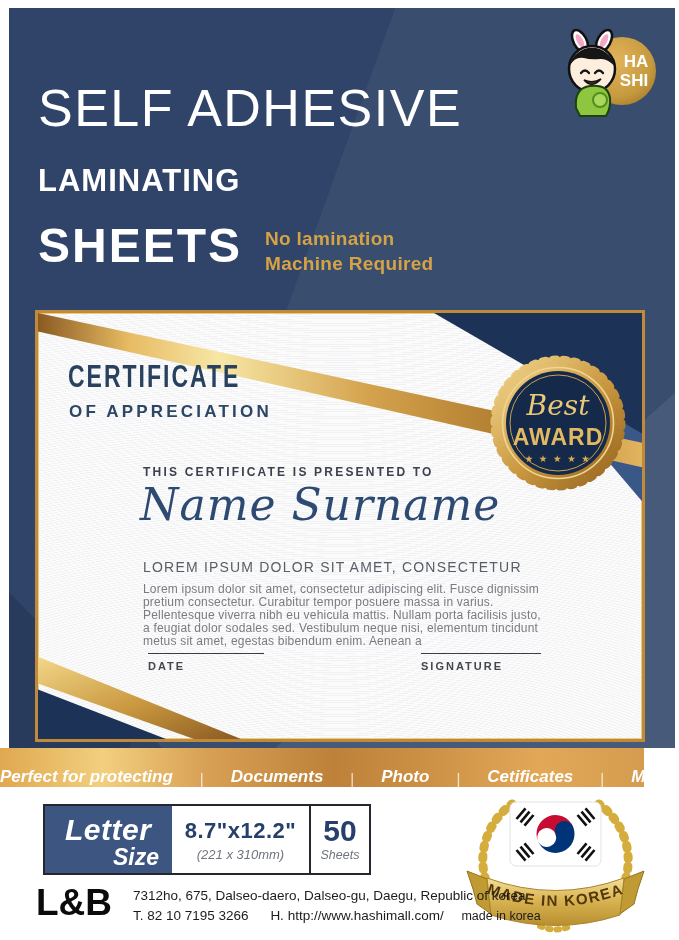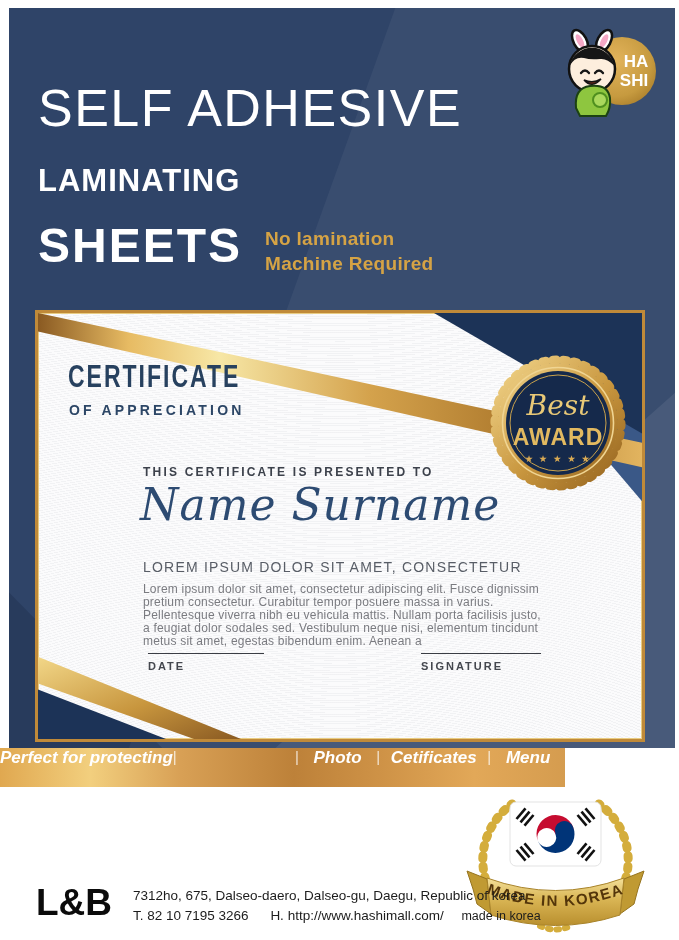--- a/index.html
+++ b/index.html
@@ -23,42 +23,42 @@
   .mascot{position:absolute;left:551px;top:20px;width:100px;height:90px;}
 
   
   .certificate{position:absolute;left:35px;top:310px;width:610px;height:432px;box-sizing:border-box;
     border:3px solid #c08a39;box-shadow:inset 0 0 0 1px #e9cc82;background-color:#fbfbfc;
     background-image:repeating-radial-gradient(ellipse 150% 110% at 50% 140%,
       rgba(0,0,0,0) 0 3px, rgba(60,70,90,0.05) 3px 4.5px);}
   .cert-deco{position:absolute;inset:0;width:100%;height:100%;}
   .cert-heading{position:absolute;left:30px;top:46px;font-size:23px;font-weight:700;
     letter-spacing:2px;color:#27415f;transform:scaleY(1.35);transform-origin:left top;}
-  .cert-subheading{position:absolute;left:31px;top:89px;font-size:14px;font-weight:600;
+  .cert-subheading{position:absolute;left:31px;top:89px;font-size:17px;font-weight:600;
     letter-spacing:3.2px;color:#2c4666;}
   .cert-presented{position:absolute;left:105px;top:152px;font-size:12px;font-weight:700;
     letter-spacing:2.2px;color:#3c414b;}
   .cert-name{position:absolute;left:102px;top:166px;font-family:"DejaVu Serif",serif;
     font-style:italic;font-size:44px;color:#2d4b72;letter-spacing:1px;}
   .cert-body-title{position:absolute;left:105px;top:246px;font-size:14px;letter-spacing:1.2px;
     color:#585d66;}
   .cert-body{position:absolute;left:105px;top:270px;width:402px;font-size:12px;
     line-height:12.9px;letter-spacing:0.2px;color:#7a7b80;}
   .sig-block{position:absolute;top:340px;text-align:left;font-size:11px;font-weight:700;
     letter-spacing:2px;color:#44474e;}
   .sig-line{border-top:1.5px solid #3a3d44;margin-bottom:6px;}
   .sig-date{left:110px;width:116px;}
   .sig-sign{left:383px;width:120px;}
   .award-badge{position:absolute;left:450px;top:40px;width:140px;height:140px;}
 
   
-  .featurebar{position:absolute;left:0;top:748px;width:565px;height:39px;display:flex;
-    align-items:flex-start;color:#ffffff;font-style:italic;font-weight:700;font-size:17px;
+  .featurebar{position:absolute;left:0;top:748px;width:644px;height:39px;display:flex;
+    align-items:flex-end;color:#ffffff;font-style:italic;font-weight:700;font-size:17px;
     background:linear-gradient(90deg,#e0a850 0%,#f2cf7e 16%,#d8a055 32%,#bd8139 52%,
-      #cf9347 68%,#e2a858 84%,#d59c4f 100%);}
+      #cf9347 68%,#e2a858 84%,#d59c4f 100%);gap:27px;}
   .featurebar .fitem{text-align:center;white-space:nowrap;}
   .featurebar .fi0{flex:2.3;}
   .featurebar .fi1{flex:1.6;margin-top:44px;}
   .featurebar .fi2{flex:1.05;}
   .featurebar .fi3{flex:1.45;}
   .featurebar .fi4{flex:1.0;}
   .featurebar .fsep{flex:none;font-weight:400;font-style:normal;opacity:0.75;font-size:15px;}
 
   
   .size-group{position:absolute;left:43px;top:804px;height:71px;display:flex;
@@ -202,20 +202,34 @@
     <div class="fsep">|</div>
     <div class="fitem fi1">Documents</div>
     <div class="fsep">|</div>
     <div class="fitem fi2">Photo</div>
     <div class="fsep">|</div>
     <div class="fitem fi3">Cetificates</div>
     <div class="fsep">|</div>
     <div class="fitem fi4">Menu</div>
   </div>
 
+  <div class="size-group">
+    <div class="size-navy">
+      <div class="size-name">Letter</div>
+      <div class="size-word">Size</div>
+    </div>
+    <div class="size-dims">
+      <div class="size-in">8.7"x12.2"</div>
+      <div class="size-mm">(221 x 310mm)</div>
+    </div>
+    <div class="size-sheets">
+      <div class="sheet-count">50</div>
+      <div class="sheet-unit">Sheets</div>
+    </div>
+  </div>
 
   <svg class="origin-badge" viewBox="0 0 187 150">
     <defs>
       <linearGradient id="ribbonGrad" x1="0" y1="0" x2="0" y2="1">
         <stop offset="0%" stop-color="#f4e09a"></stop>
           <stop offset="45%" stop-color="#d9b554"></stop>
         <stop offset="100%" stop-color="#b98f2e"></stop>
       </linearGradient>
       <g id="trig">
         <rect x="-7" y="-6.5" width="14" height="2.6" fill="#111111"></rect>

